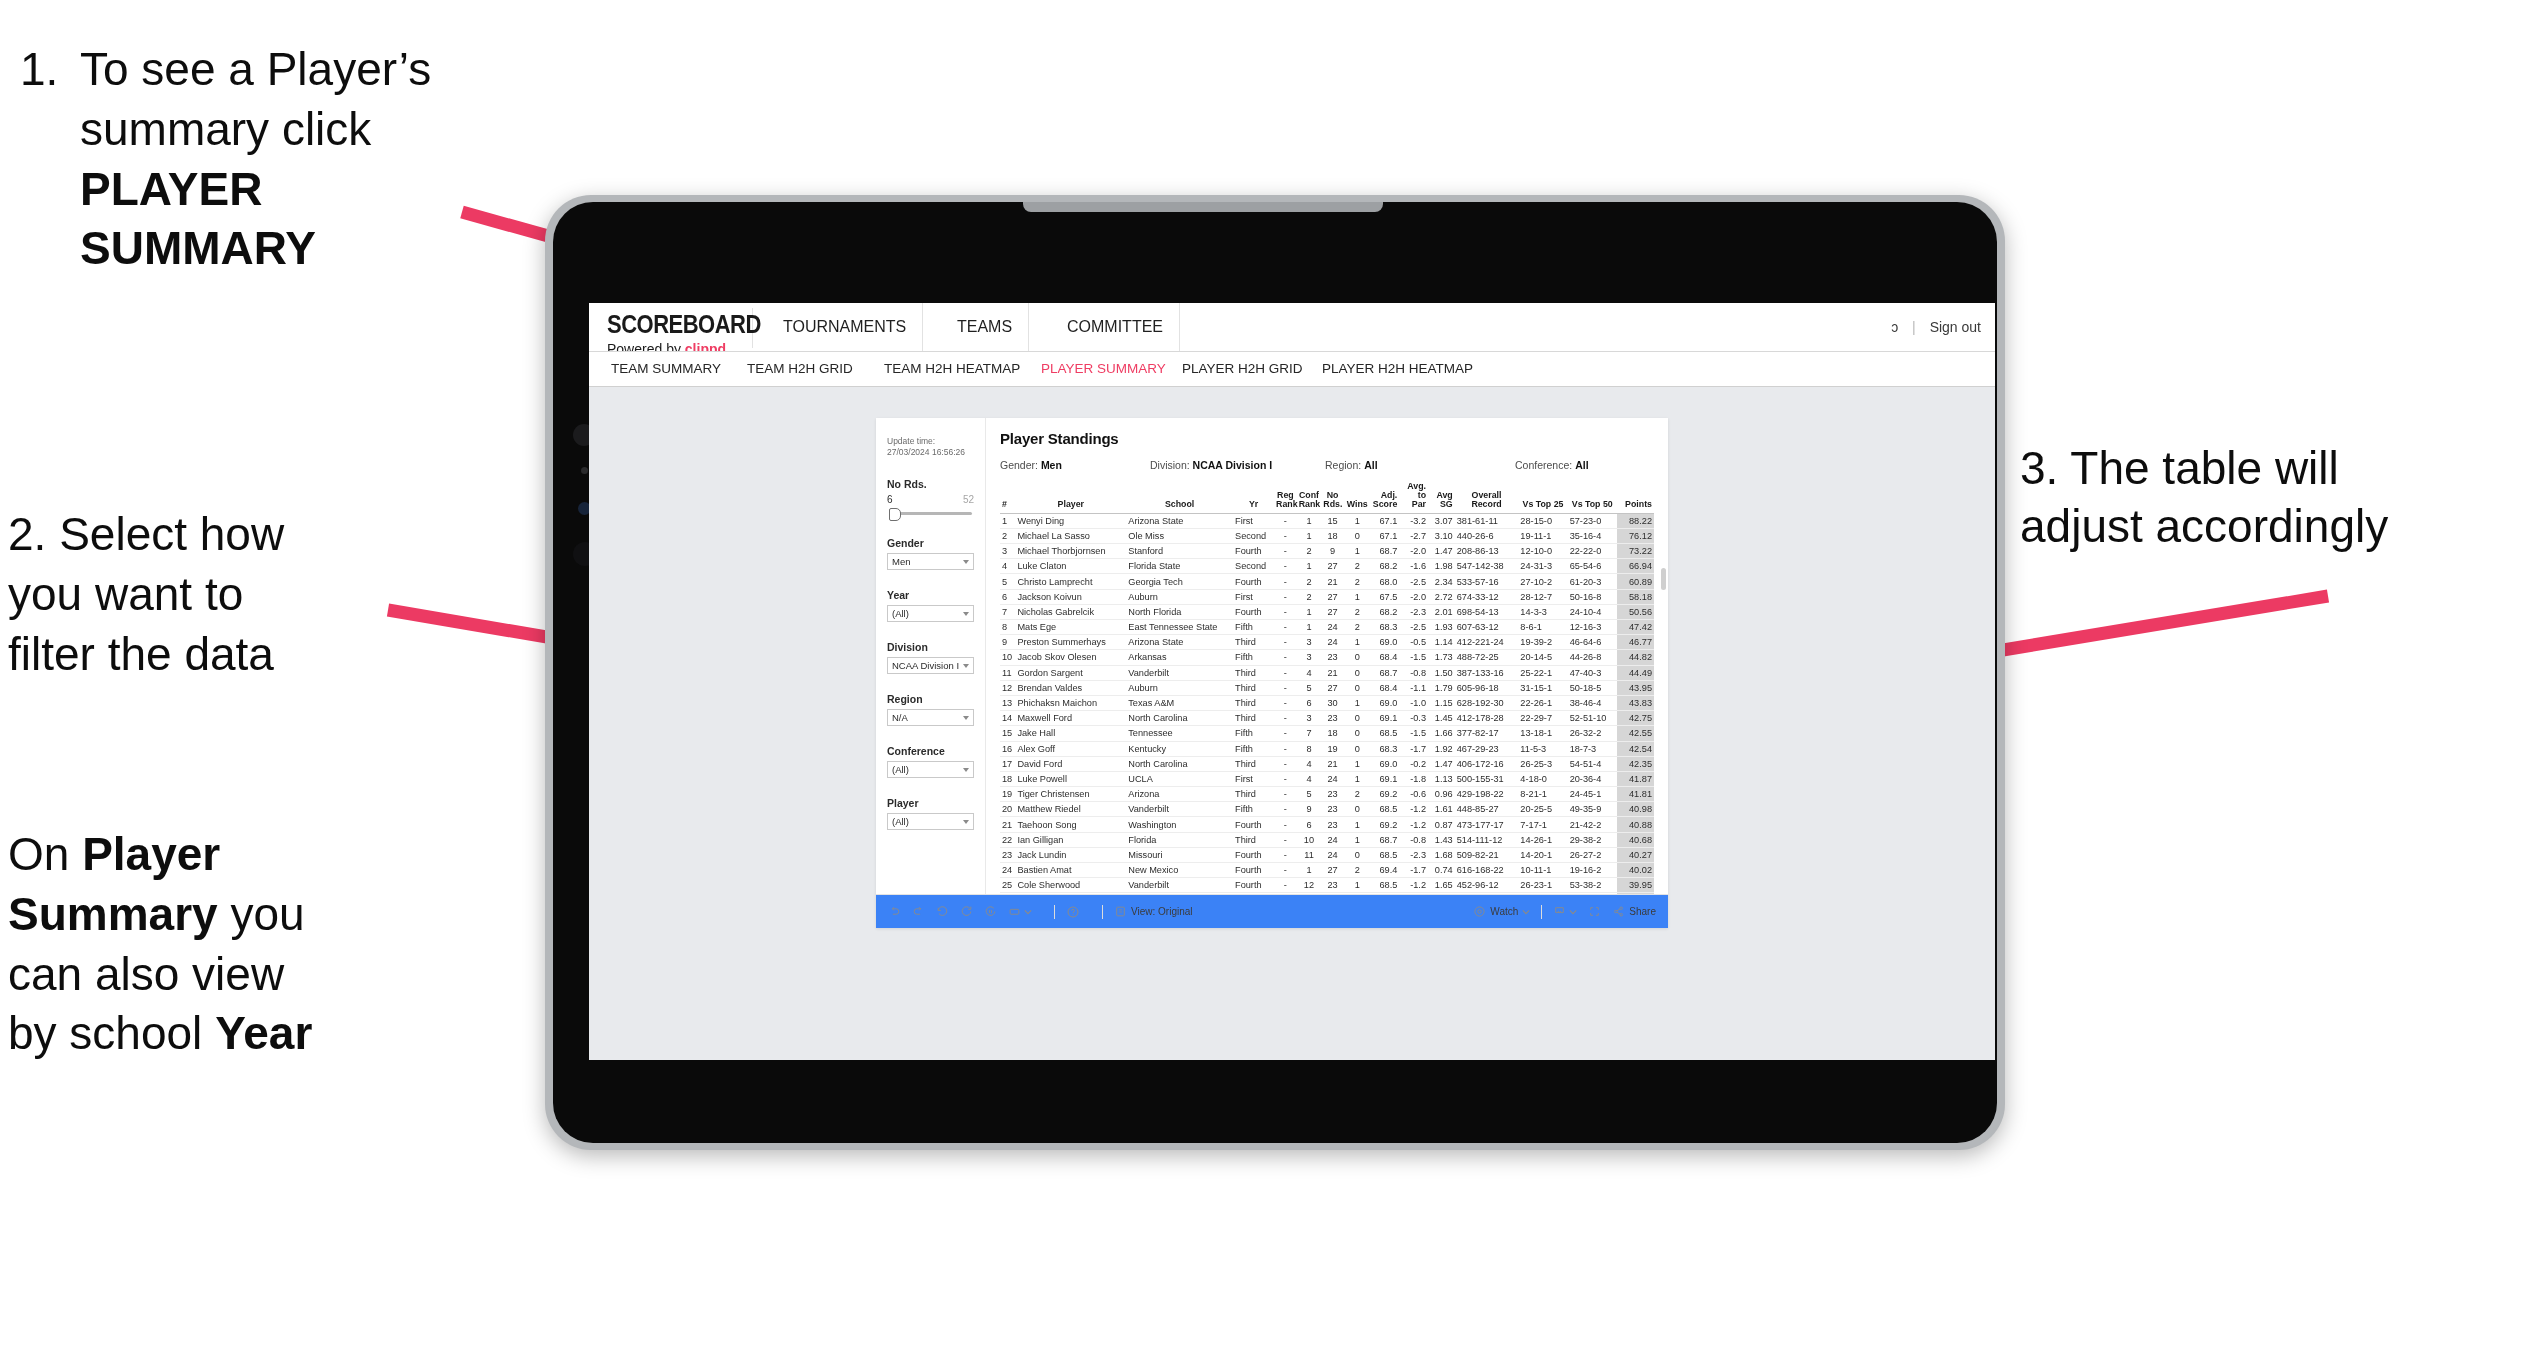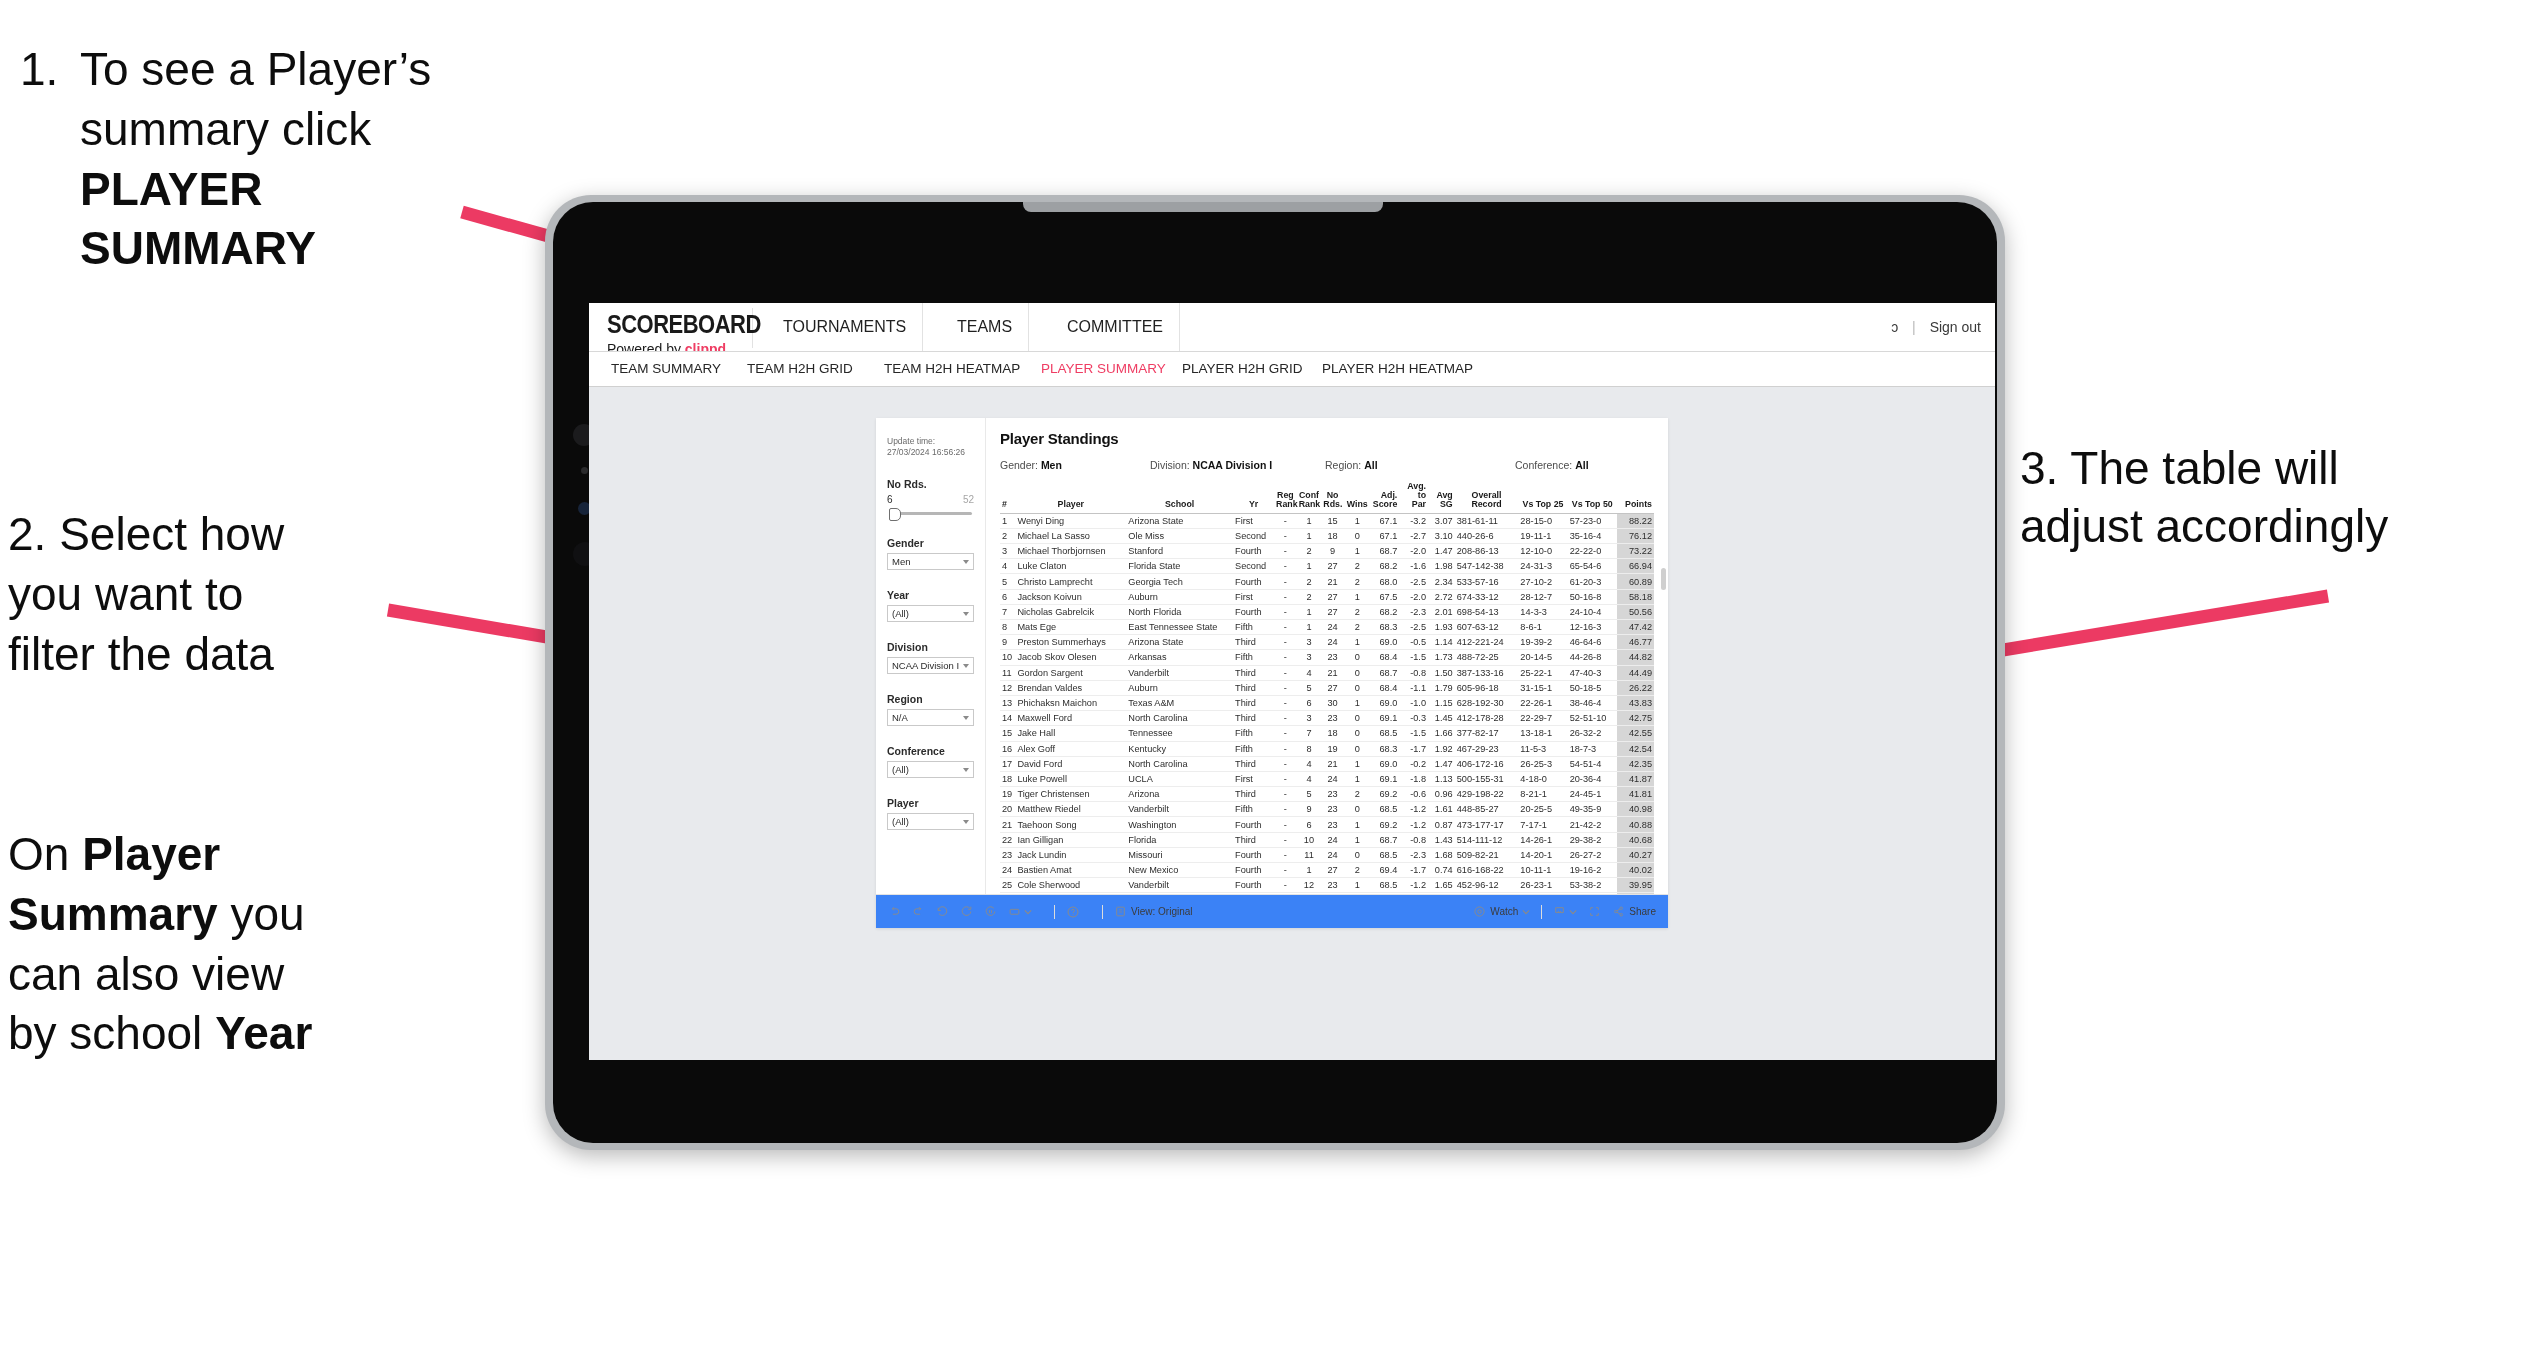--- a/index.html
+++ b/index.html
@@ -531,21 +531,21 @@
                     <td class="ac">-</td>
                     <td class="ac">5</td>
                     <td class="ac">27</td>
                     <td class="ac">0</td>
                     <td class="ar">68.4</td>
                     <td class="ar">-1.1</td>
                     <td class="ar">1.79</td>
                     <td class="">605-96-18</td>
                     <td class="">31-15-1</td>
                     <td class="">50-18-5</td>
-                    <td class="pts">26.22</td>
+                    <td class="pts">43.95</td>
                   </tr>
                   <tr>
                     <td class="c-num">13</td>
                     <td class="">Phichaksn Maichon</td>
                     <td class="">Texas A&amp;M</td>
                     <td class="">Third</td>
                     <td class="ac">-</td>
                     <td class="ac">6</td>
                     <td class="ac">30</td>
                     <td class="ac">1</td>

